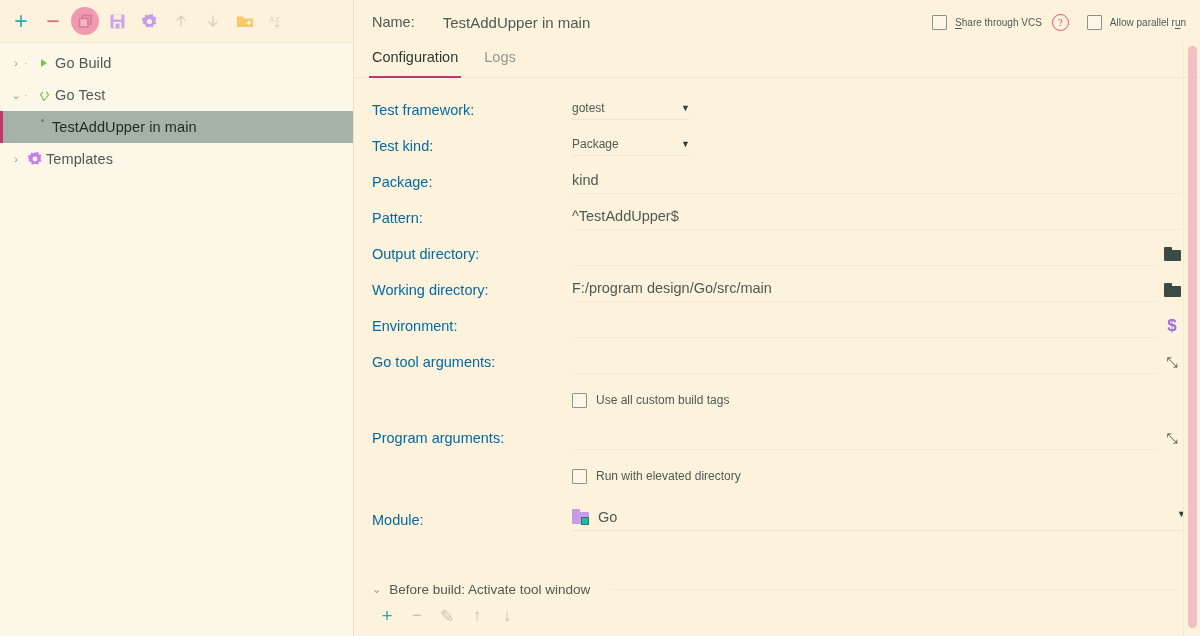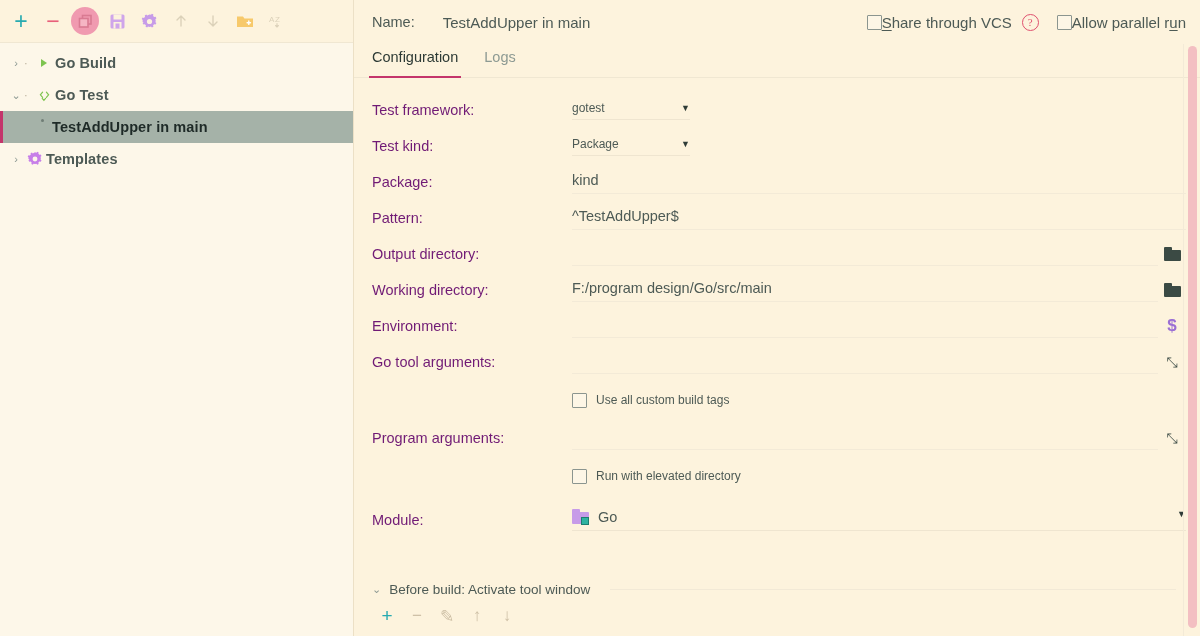--- a/index.html
+++ b/index.html
@@ -70,21 +70,21 @@
     content: "";
     position: absolute; left: 0; top: 0; bottom: 0;
     width: 3px; background: #c4356b;
   }
   .chevron {
     width: 16px; display: inline-flex; align-items: center; justify-content: center;
     color: #8d9a93; font-size: 11px;
   }
   .tree-dot { color: #b9b09b; font-size: 11px; width: 9px; }
   .tree-icon { width: 22px; display: inline-flex; align-items: center; justify-content: center; }
-  .tree-label { font-weight: 700; letter-spacing: .1px; text-align: right; }
+  .tree-label { font-weight: 400; letter-spacing: .1px; text-align: right; }
   .sel-dot {
     position: absolute; left: 41px; top: 8px;
     width: 3px; height: 3px; border-radius: 50%; background: #6f7d76;
   }
 
   
   .right-panel {
     flex: 1; height: 636px;
     background: #fdf3dd;
     position: relative;
@@ -97,22 +97,22 @@
     gap: 0;
   }
   .name-label {
     font-size: 14.5px; color: #4d5a55; margin-left: 6px;
   }
   .name-value {
     font-size: 15px; color: #4d5a55; margin-left: 28px;
     flex: 1;
   }
   .hdr-check {
-    display: flex; align-items: center; gap: 0;
-    font-size: 15px; color: #4d5a55;
+    display: flex; align-items: center; gap: 8px;
+    font-size: 10px; color: #4d5a55;
     margin-left: 18px;
   }
   .cbox {
     width: 15px; height: 15px;
     border: 1.5px solid #8b958f;
     background: #fdf6e6;
     border-radius: 1px;
     flex: 0 0 15px;
   }
   .mn { text-decoration: underline; text-underline-offset: 2px; }
@@ -144,21 +144,21 @@
     padding: 14px 0 0 0;
     position: relative;
   }
   .row {
     display: flex; align-items: center;
     min-height: 36px;
     padding: 0 14px 0 18px;
     position: relative;
   }
   .lbl {
-    font-size: 14.5px; color: #701a75;
+    font-size: 14.5px; color: #0369a1;
     flex: 0 0 200px;
   }
   .val {
     font-size: 14.5px; color: #4d5a55;
     flex: 1;
     display: flex; align-items: center;
   }
 
   .combo {
     display: inline-flex; align-items: center;

